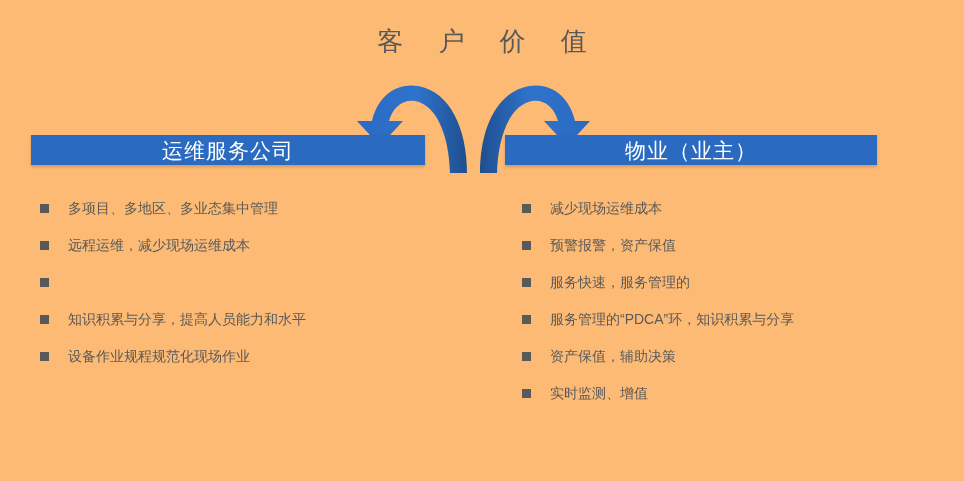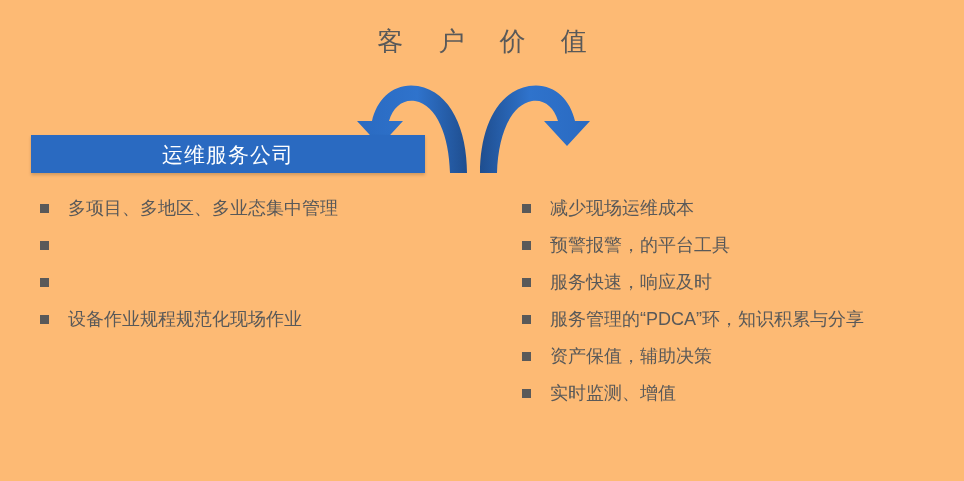--- a/index.html
+++ b/index.html
@@ -41,21 +41,21 @@
     left: 355px;
     top: 72px;
     width: 260px;
     height: 104px;
   }
 
   
   .hdr-box {
     position: absolute;
     top: 135px;
-    height: 38px;
+    height: 30px;
     background: #2a6ac1;
     box-shadow: 0 2px 3px rgba(0,0,0,0.18);
     display: flex;
     align-items: center;
     justify-content: center;
   }
   .hdr-box.left  { left: 31px;  width: 394px; }
   .hdr-box.right { left: 505px; width: 372px; }
   .hdr-label {
     color: #ffffff;
@@ -80,21 +80,21 @@
   }
   .bullet-mark {
     flex: 0 0 auto;
     width: 9px;
     height: 9px;
     background: #595959;
     margin-top: 8px;
   }
   .bullet-text {
     margin-left: 19px;
-    font-size: 18px;
+    font-size: 14px;
     color: #595959;
     line-height: 25px;
     white-space: pre;
   }
 </style>
 </head>
 <body>
 
 <div id="slide">
 
@@ -140,50 +140,58 @@
                  C 155,33 143,64 142,101
                  Z" fill="url(#gradR)"></path>
       </g>
     </svg>
   </div>
 
   <div class="hdr-box left">
     <span class="hdr-label">运维服务公司</span>
   </div>
 
+  <div class="hdr-box right">
+    <span class="hdr-label">物业（业主）</span>
+  </div>
 
   <div class="col left">
     <div class="bullet-row">
       <span class="bullet-mark"></span>
       <span class="bullet-text">多项目、多地区、多业态集中管理</span>
     </div>
     <div class="bullet-row">
       <span class="bullet-mark"></span>
-    </div>
-    <div class="bullet-row">
-      <span class="bullet-mark"></span>
+      <span class="bullet-text">远程运维，减少现场运维成本</span>
+    </div>
+    <div class="bullet-row">
+      <span class="bullet-mark"></span>
+    </div>
+    <div class="bullet-row">
+      <span class="bullet-mark"></span>
+      <span class="bullet-text">知识积累与分享，提高人员能力和水平</span>
     </div>
     <div class="bullet-row">
       <span class="bullet-mark"></span>
       <span class="bullet-text">设备作业规程规范化现场作业</span>
     </div>
   </div>
 
   <div class="col right">
     <div class="bullet-row">
       <span class="bullet-mark"></span>
       <span class="bullet-text">减少现场运维成本</span>
     </div>
     <div class="bullet-row">
       <span class="bullet-mark"></span>
-      <span class="bullet-text">预警报警，的平台工具</span>
-    </div>
-    <div class="bullet-row">
-      <span class="bullet-mark"></span>
-      <span class="bullet-text">服务快速，响应及时</span>
+      <span class="bullet-text">预警报警，资产保值</span>
+    </div>
+    <div class="bullet-row">
+      <span class="bullet-mark"></span>
+      <span class="bullet-text">服务快速，服务管理的</span>
     </div>
     <div class="bullet-row">
       <span class="bullet-mark"></span>
       <span class="bullet-text">服务管理的“PDCA”环，知识积累与分享</span>
     </div>
     <div class="bullet-row">
       <span class="bullet-mark"></span>
       <span class="bullet-text">资产保值，辅助决策</span>
     </div>
     <div class="bullet-row">

